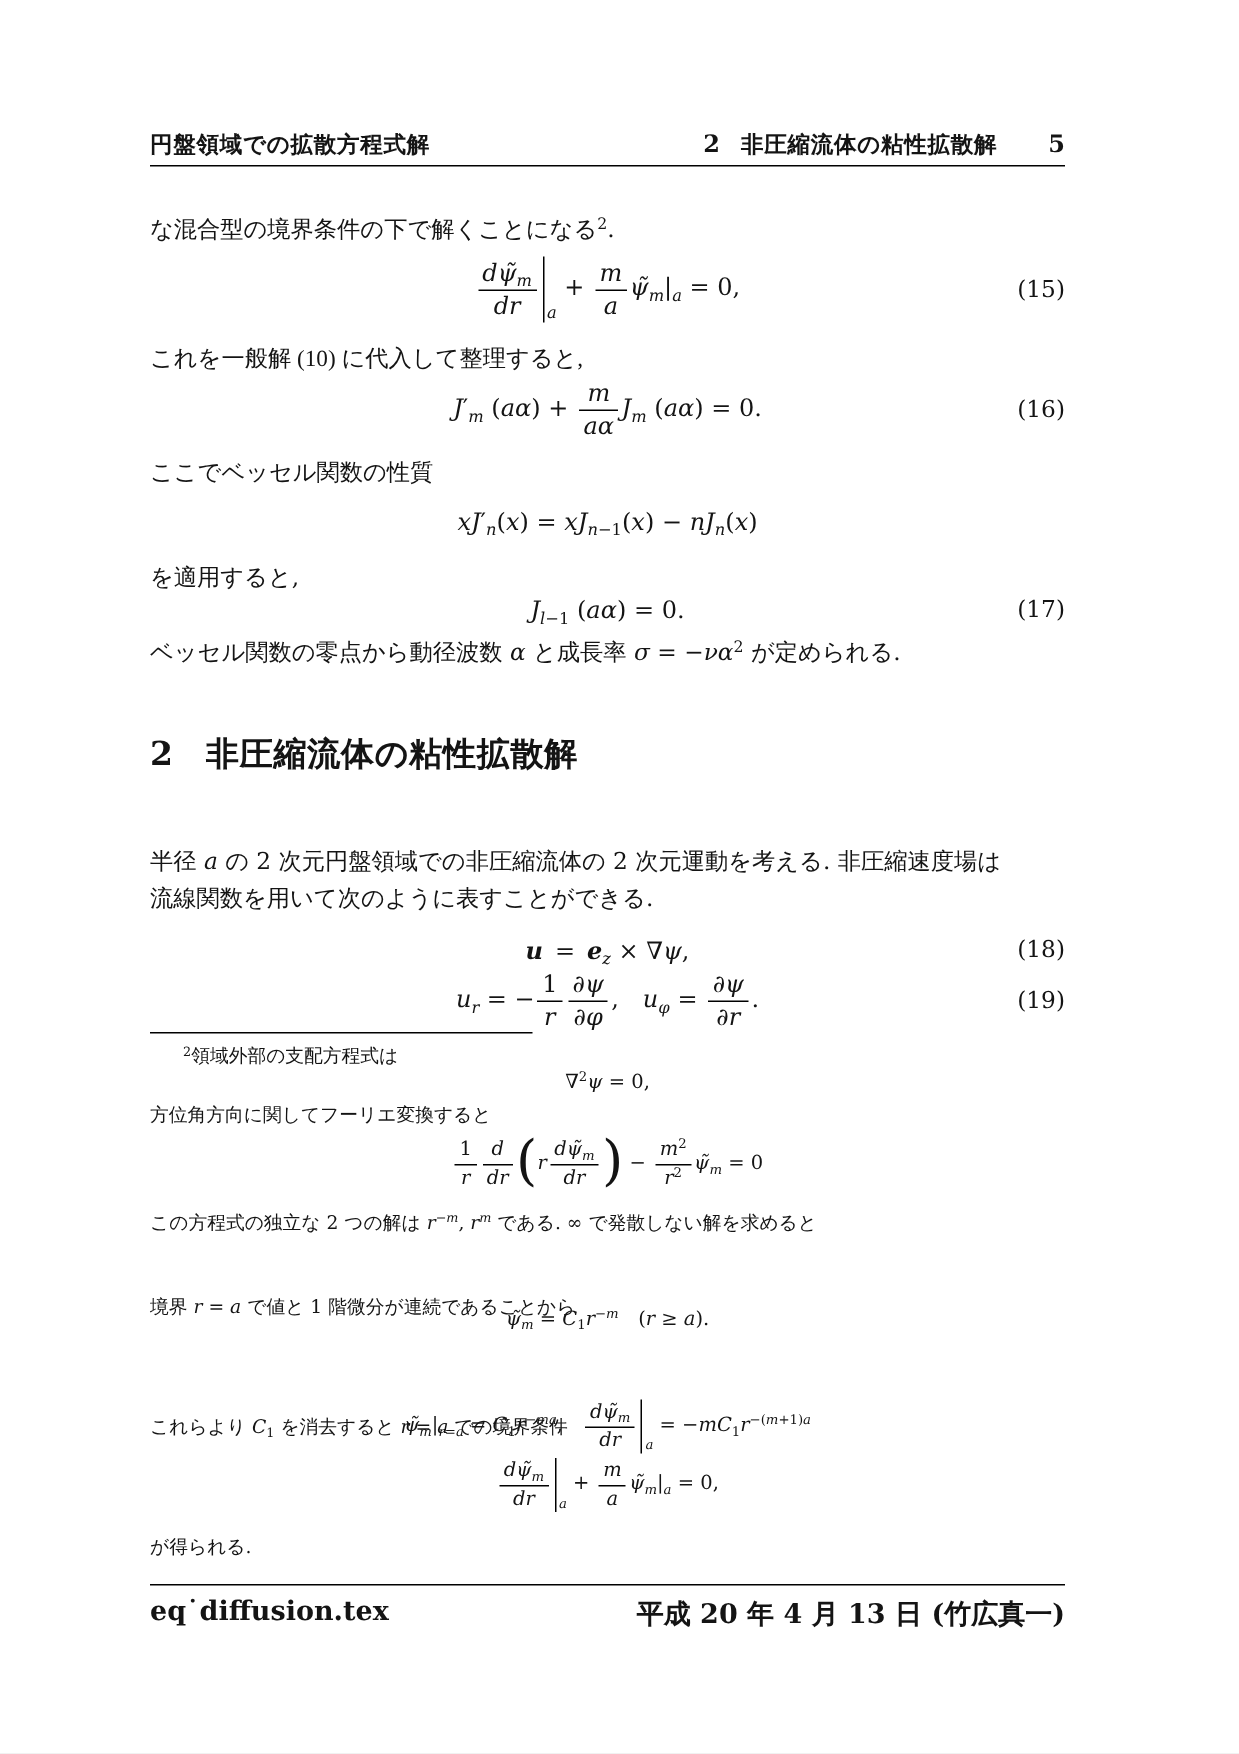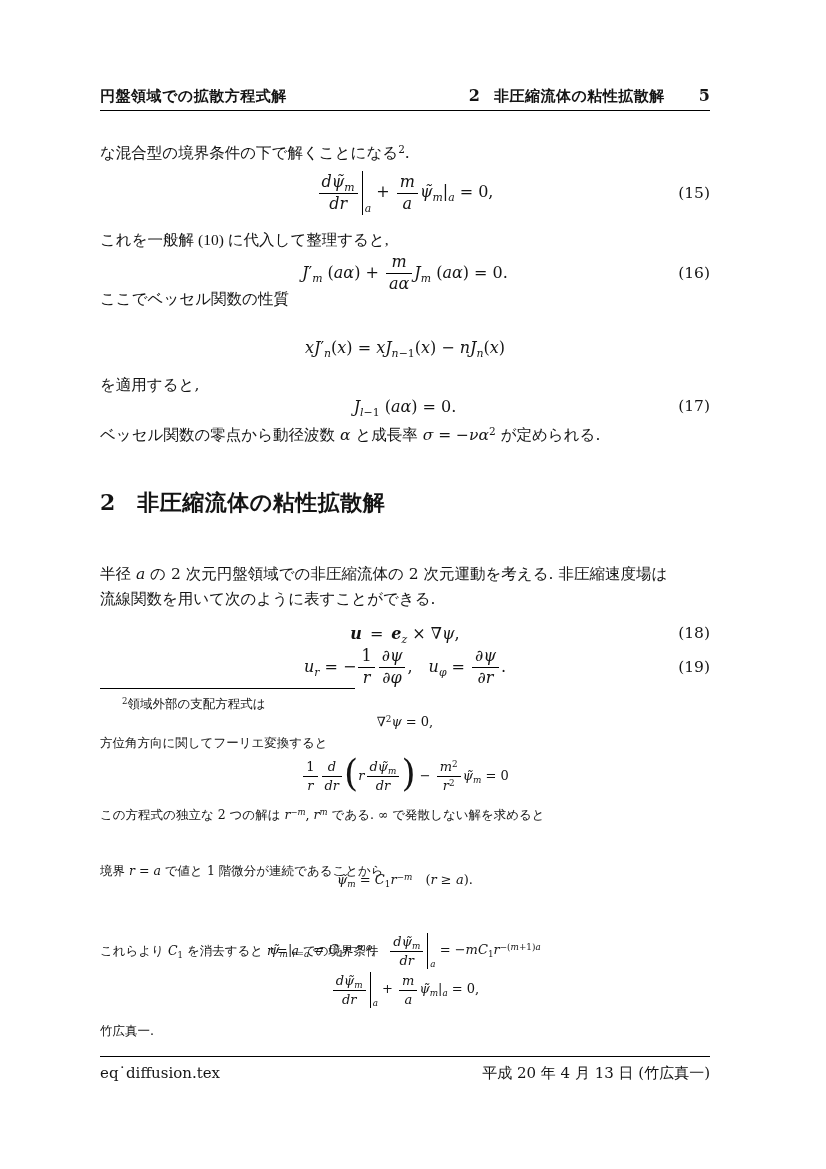--- a/index.html
+++ b/index.html
@@ -9,29 +9,29 @@
 
   
   .hdr{display:flex;align-items:baseline;font-size:15px;}
   .gothic{font-family:Liberation Mono, monospace;font-weight:bold;letter-spacing:0.5px;}
   .hnum{font-weight:bold;font-size:16px;font-family:"DejaVu Serif",serif;}
   .hspacer{flex:1;}
   .rule{border-top:1px solid #000;height:0;}
   .b-hrule{top:110px;}
   .b-frule{top:1056px;}
   .b-fnrule{top:688px;width:255px;}
-  .ftr{display:flex;font-size:15px;}
+  .ftr{display:flex;font-size:18px;font-weight:bold;}
 
   
   .para{font-size:15.5px;line-height:25px;}
   .fnpara{font-size:12.5px;line-height:17px;}
   .b-header{top:86px;}
   .b-para1{top:141px;}
   .b-para2{top:227px;font-family:Liberation Serif, serif;}
-  .b-para3{top:287px;}
+  .b-para3{top:303px;}
   .b-para4{top:373px;}
   .b-para5{top:423px;}
   .b-heading{top:488px;font-size:22px;display:flex;align-items:baseline;}
   .b-heading .h-num{font-weight:bold;font-family:"DejaVu Serif",serif;}
   .b-heading .h-title{margin-left:22px;}
   .b-para6{top:562px;}
   .b-fn1{top:695px;padding-left:22px;box-sizing:border-box;}
   .b-fn2{top:734px;}
   .b-fn3{top:806px;}
   .b-fn4{top:862px;}
@@ -163,21 +163,21 @@
   </div>
 
   <div class="blk fnpara math b-fn5">これらより <i>C</i><sub>1</sub> を消去すると <i>r</i> = <i>a</i> での境界条件</div>
 
   <div class="blk eqrow fneq b-eqE">
     <span class="math"><span class="frac"><span class="fn"><i>d</i><i>ψ̃</i><sub><i>m</i></sub></span><span class="fd"><i>d</i><i>r</i></span></span><span class="evb">
           <span class="evs"><i>a</i></span>
         </span> + <span class="frac"><span class="fn"><i>m</i></span><span class="fd"><i>a</i></span></span><i>ψ̃</i><sub><i>m</i></sub>|<sub><i>a</i></sub> = 0,</span>
   </div>
 
-  <div class="blk fnpara math b-fn6">竹広真一.</div>
+  <div class="blk fnpara math b-fn6">が得られる.</div>
 
   <div class="blk rule b-frule"></div>
   <div class="blk ftr b-footer">
     <span>eq˙diffusion.tex</span>
     <span class="hspacer"></span>
     <span>平成 20 年 4 月 13 日 (竹広真一)</span>
   </div>
 
 </div>
 

